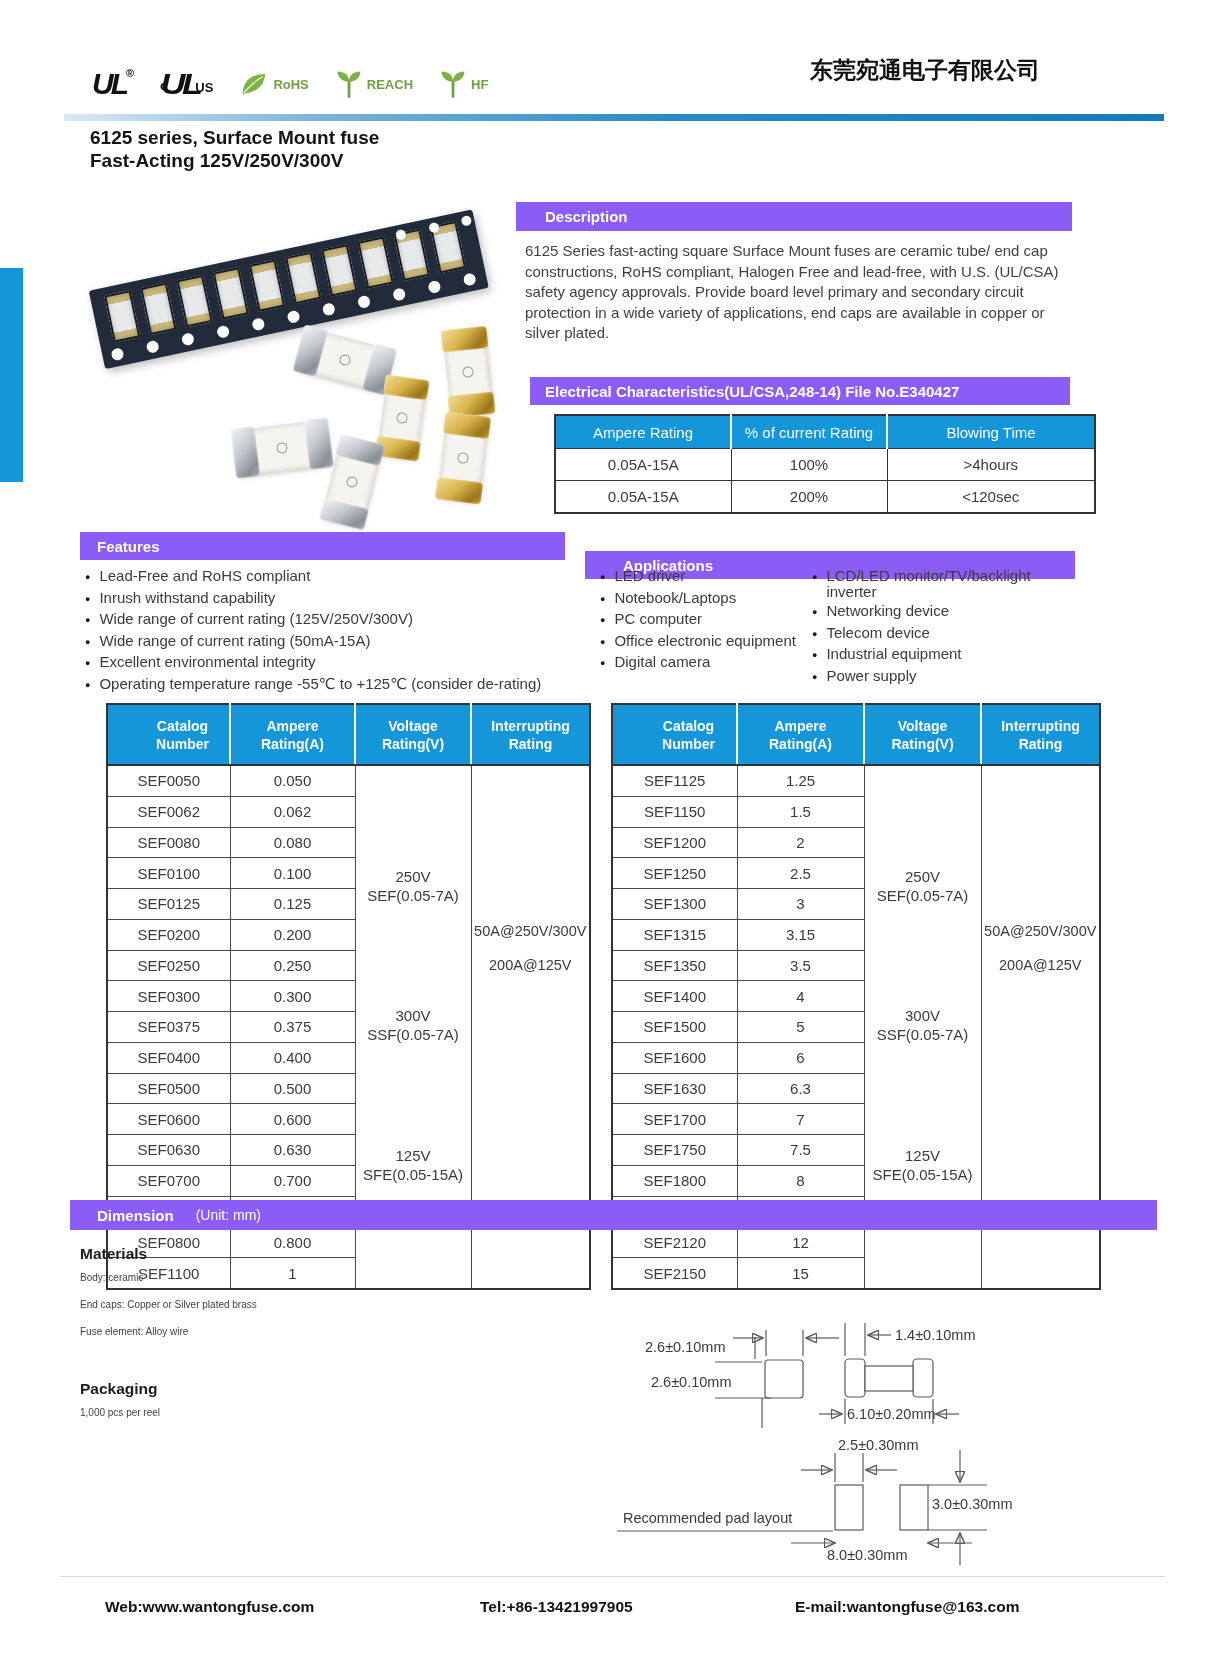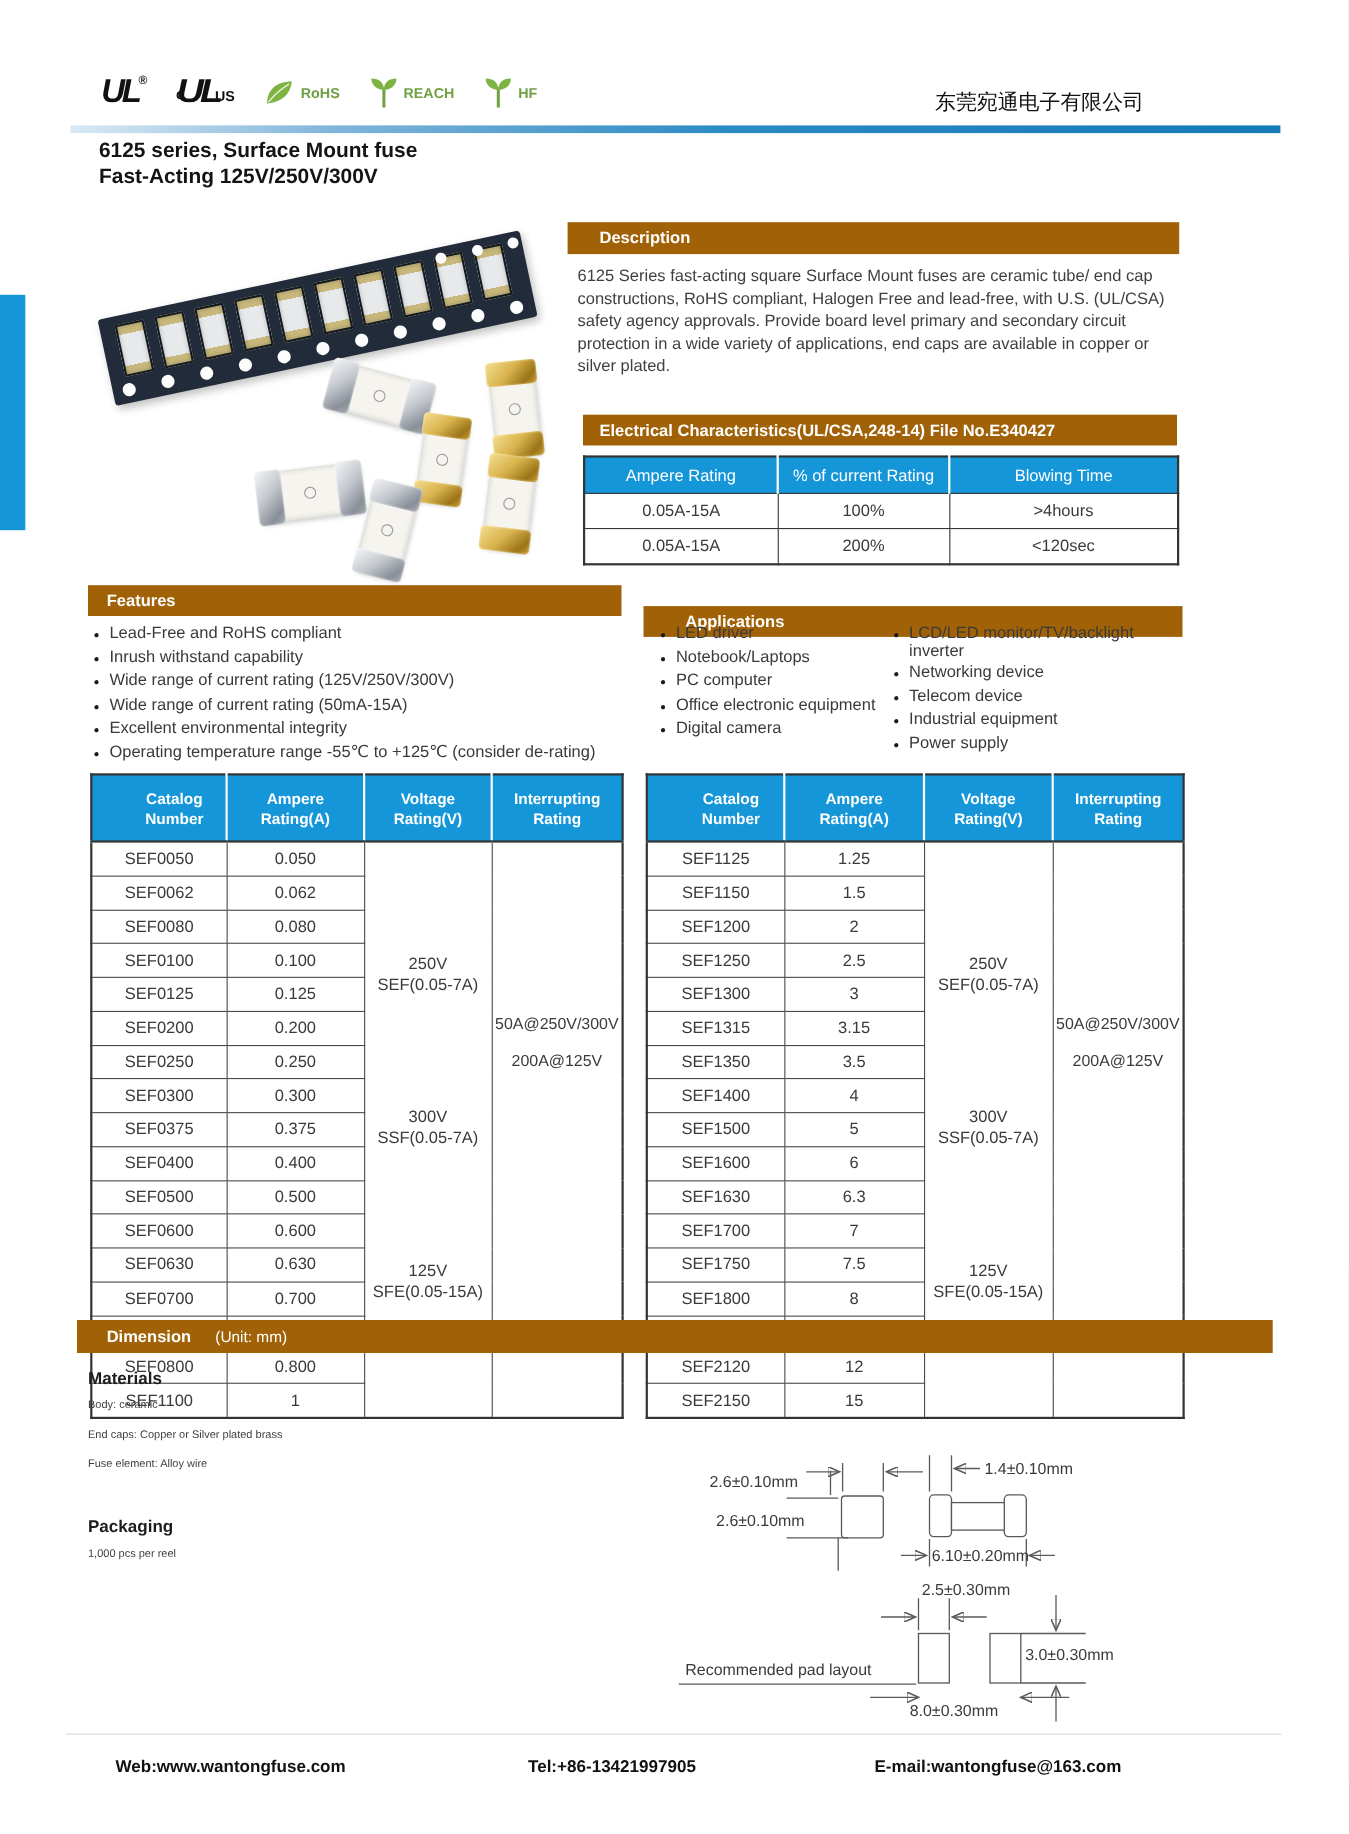--- a/index.html
+++ b/index.html
@@ -8,40 +8,40 @@
 
   
   .logo-row{position:absolute;left:92px;top:58px;height:52px;display:flex;align-items:center;gap:26px;}
   .ul-mark{font-weight:bold;font-style:italic;font-size:30px;color:#111;letter-spacing:-3px;transform:scaleX(1.15);}
   .ul-reg{font-size:11px;vertical-align:top;color:#111;font-weight:bold;}
   .ul-c,.ul-us{font-size:13px;font-weight:bold;color:#111;}
   .ul-us{align-self:flex-end;margin-bottom:6px;margin-left:-2px;}
   .ul-c{align-self:flex-end;margin-bottom:8px;margin-right:-4px;}
   .cert{display:flex;align-items:center;gap:4px;}
   .cert .lbl{font-size:13px;font-weight:bold;color:#6fa043;}
-  .company{position:absolute;top:80px;right:186px;font-size:19px;font-weight:normal;color:#111;}
+  .company{position:absolute;top:55px;right:186px;font-size:23px;font-weight:bold;color:#111;}
   .rule{position:absolute;left:64px;top:114px;width:1100px;height:7px;
         background:linear-gradient(90deg,#d9e9f4 0%,#7fb4da 22%,#2a8ac4 55%,#147ab8 100%);}
   .title{position:absolute;left:90px;top:126px;font-size:19px;font-weight:bold;color:#141414;line-height:23px;}
 
   .side-tab{position:absolute;left:0;top:268px;width:23px;height:214px;background:#1496d9;}
 
   
-  .bar{position:absolute;background:#a16207;color:#fff;font-weight:bold;font-size:15px;display:flex;align-items:center;text-align:center;}
+  .bar{position:absolute;background:#8b5cf6;color:#fff;font-weight:bold;font-size:15px;display:flex;align-items:center;text-align:center;}
   .bar-desc{left:516px;top:202px;width:556px;height:29px;padding-left:29px;box-sizing:border-box;}
   .bar-elec{left:530px;top:377px;width:540px;height:28px;padding-left:15px;box-sizing:border-box;}
   .bar-feat{left:80px;top:532px;width:485px;height:28px;padding-left:17px;box-sizing:border-box;}
   .bar-app{left:585px;top:530px;width:490px;height:28px;padding-left:38px;box-sizing:border-box;margin-top:21px;}
   .bar-dim{left:70px;top:1200px;width:1087px;height:30px;padding-left:27px;box-sizing:border-box;}
   .bar-dim .unit{font-weight:normal;font-size:14px;margin-left:22px;}
 
   .desc-body{position:absolute;left:525px;top:241px;width:553px;font-size:15px;line-height:20.5px;color:#3f3f3f;}
 
   
-  table{border-collapse:collapse;table-layout:fixed;}
+  table{border-collapse:collapse;table-layout:fixed;margin-left:24px;}
   .elec{position:absolute;left:530px;top:414px;width:540px;border:2px solid #333;}
   .elec th{background:#1496d9;color:#fff;font-size:15px;font-weight:normal;height:30px;border:1px solid #333;border-left:2px solid #fff;}
   .elec th:first-child{border-left:1px solid #333;}
   .elec td{height:29px;text-align:center;font-size:15px;color:#3a3a3a;border:1px solid #333;background:#fff;}
 
   
   .cat{position:absolute;border:2px solid #333;}
   .cat1{left:82px;top:703px;width:483px;}
   .cat2{left:587px;top:703px;width:488px;}
   .cat th{background:#1496d9;color:#fff;font-size:14px;font-weight:bold;height:57px;line-height:18px;

